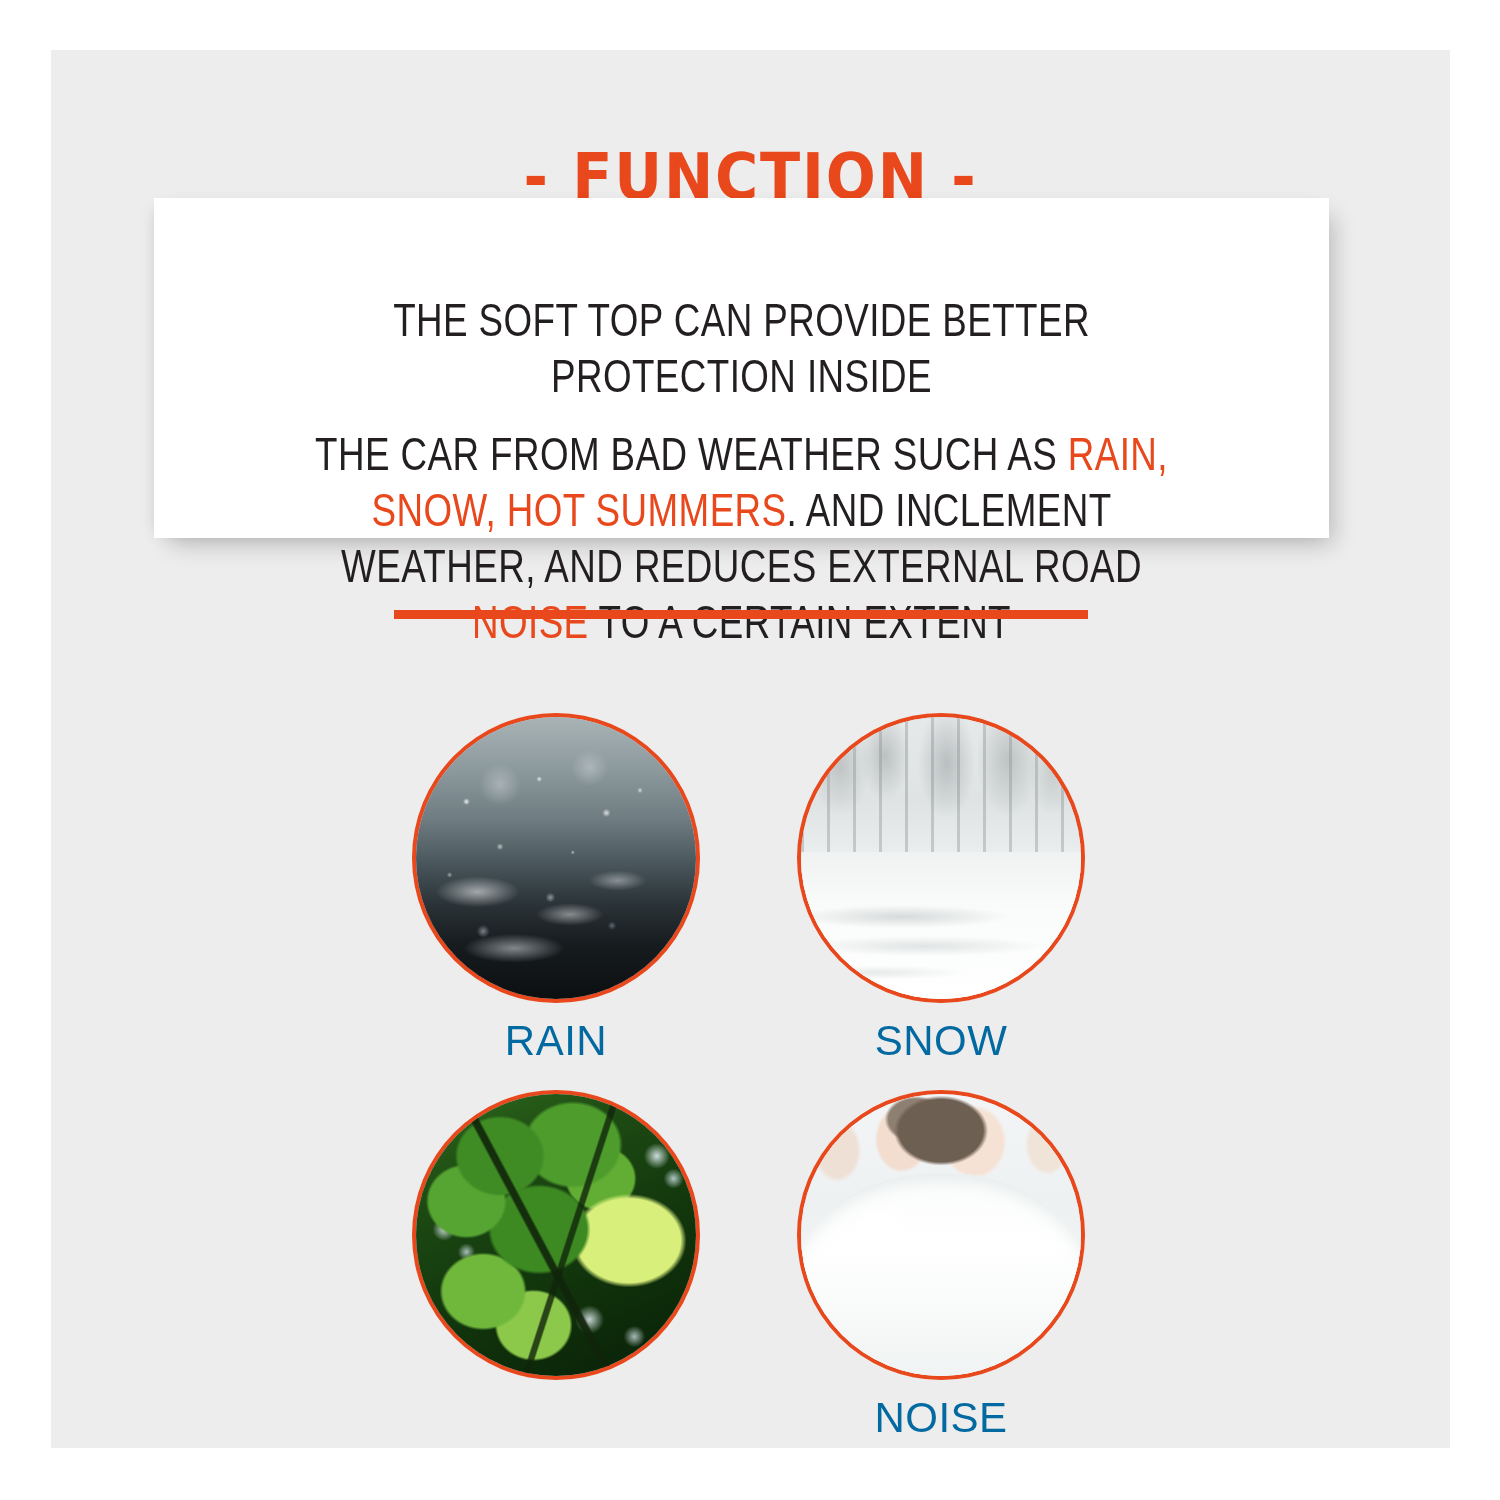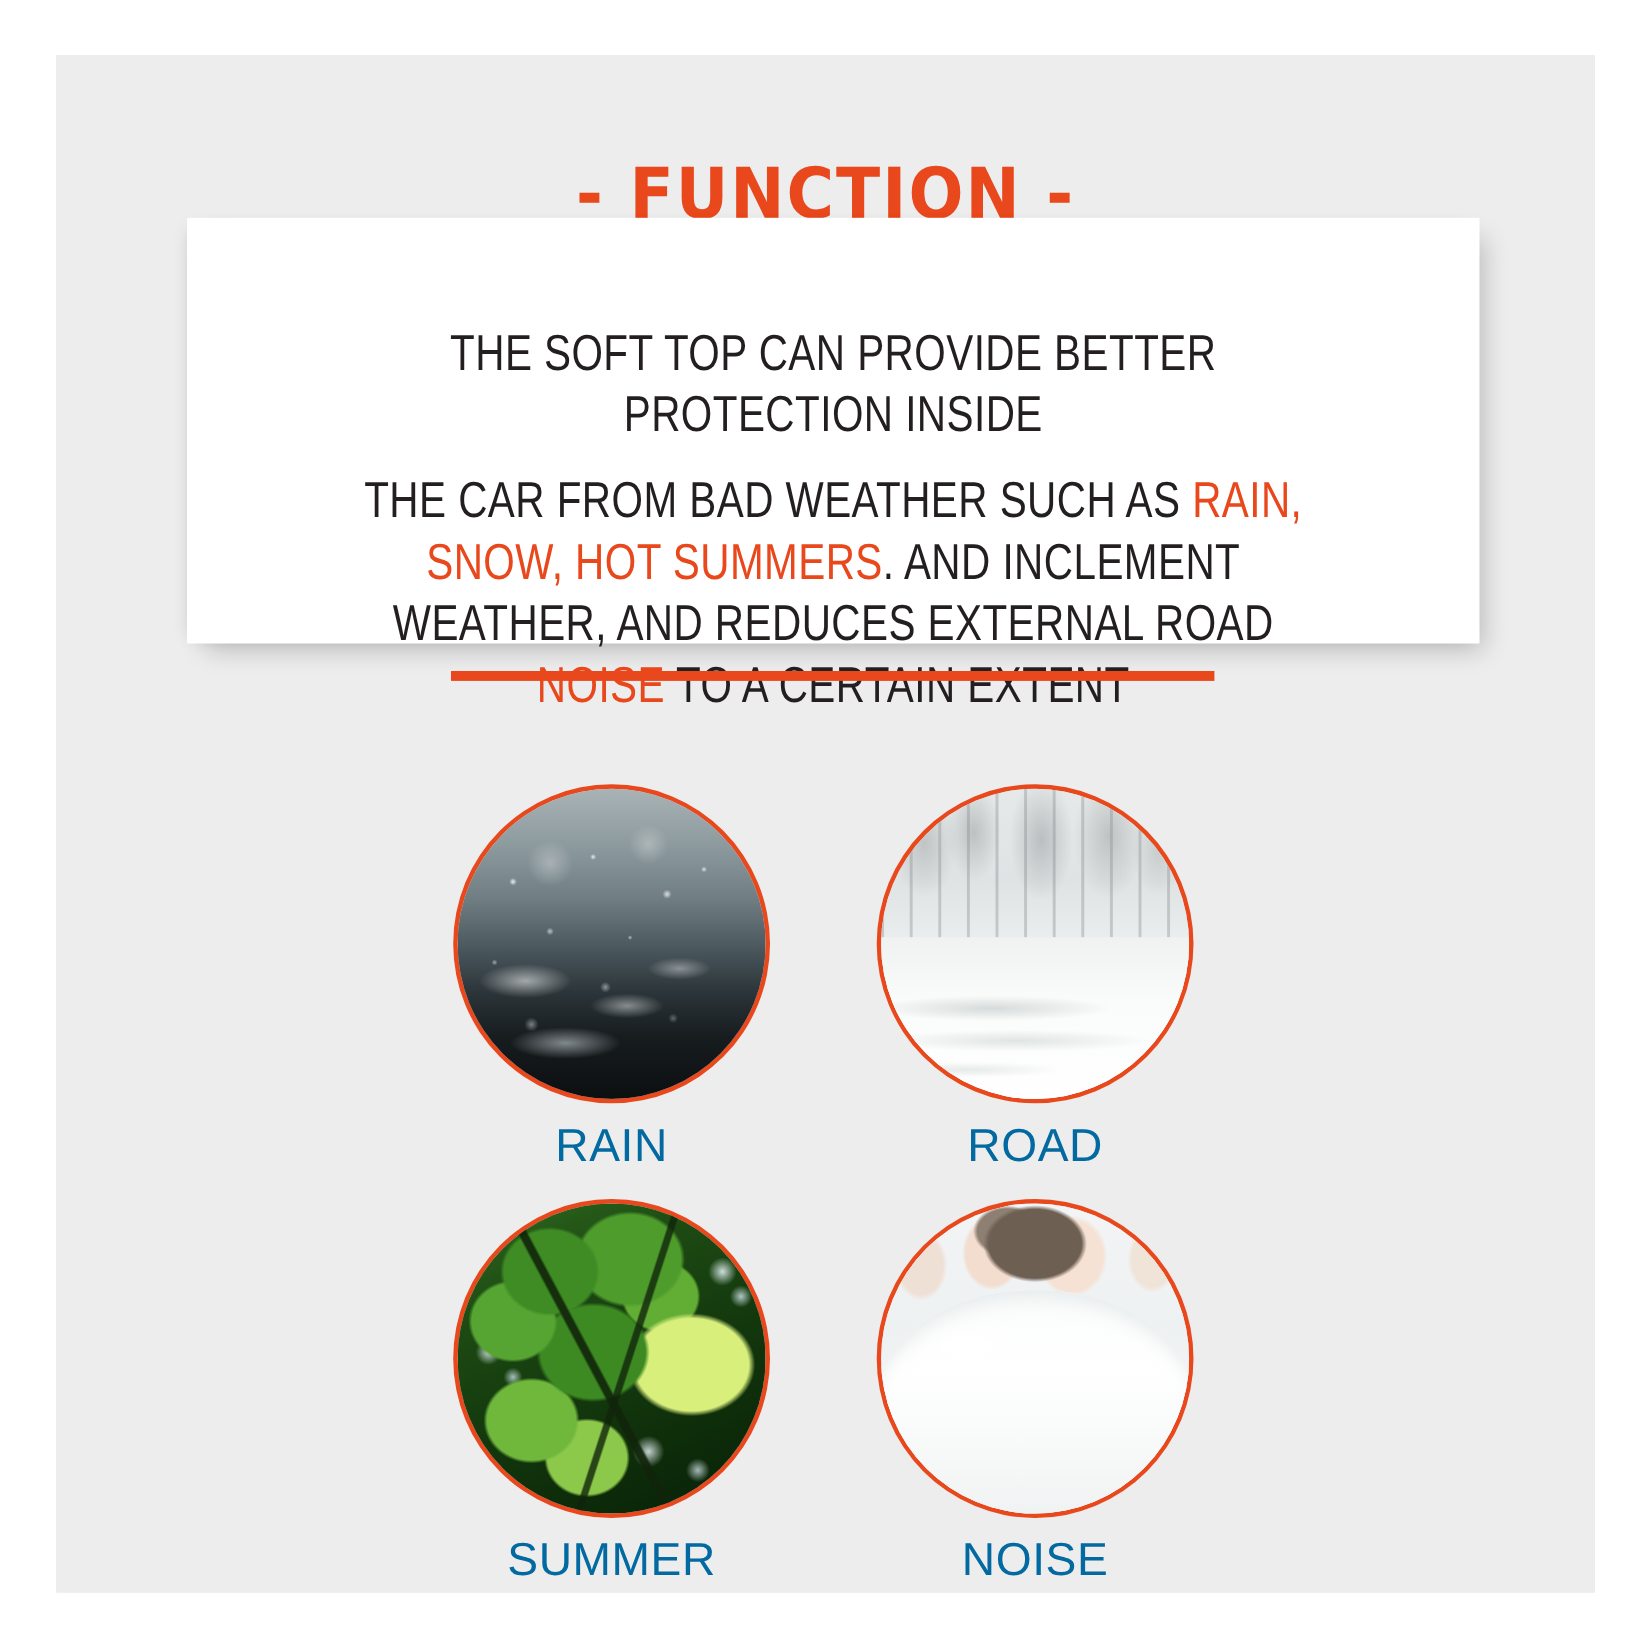--- a/index.html
+++ b/index.html
@@ -46,24 +46,24 @@
     letter-spacing: 2px;
     line-height: 1;
     transform: scaleX(0.92);
     transform-origin: center top;
     white-space: nowrap;
   }
 
   
   #card {
     position: absolute;
-    left: 119px;
+    left: 103px;
     top: 148px;
     width: 1175px;
-    height: 387px;
+    height: 340px;
     background: #ffffff;
     box-shadow: 10px 12px 22px -6px rgba(0,0,0,0.22),
                -6px 2px 16px -8px rgba(0,0,0,0.13);
   }
   .card-inner {
     position: relative;
     width: 100%;
     height: 100%;
   }
   .para {
@@ -285,28 +285,27 @@
       <div class="circle">
         <div class="art art-rain"></div>
       </div>
       <div class="feature-label">RAIN</div>
     </div>
 
     <div class="feature" id="feature-snow">
       <div class="circle">
         <div class="art art-snow"></div>
       </div>
-      <div class="feature-label">ROAD</div>
+      <div class="feature-label">SNOW</div>
     </div>
 
     <div class="feature" id="feature-summer">
       <div class="circle">
         <div class="art art-summer"></div>
       </div>
-      <div class="feature-label">SUMMER</div>
     </div>
 
     <div class="feature" id="feature-noise">
       <div class="circle">
         <div class="art art-noise"></div>
       </div>
       <div class="feature-label">NOISE</div>
     </div>
 
     <div id="bottom-strip"></div>

